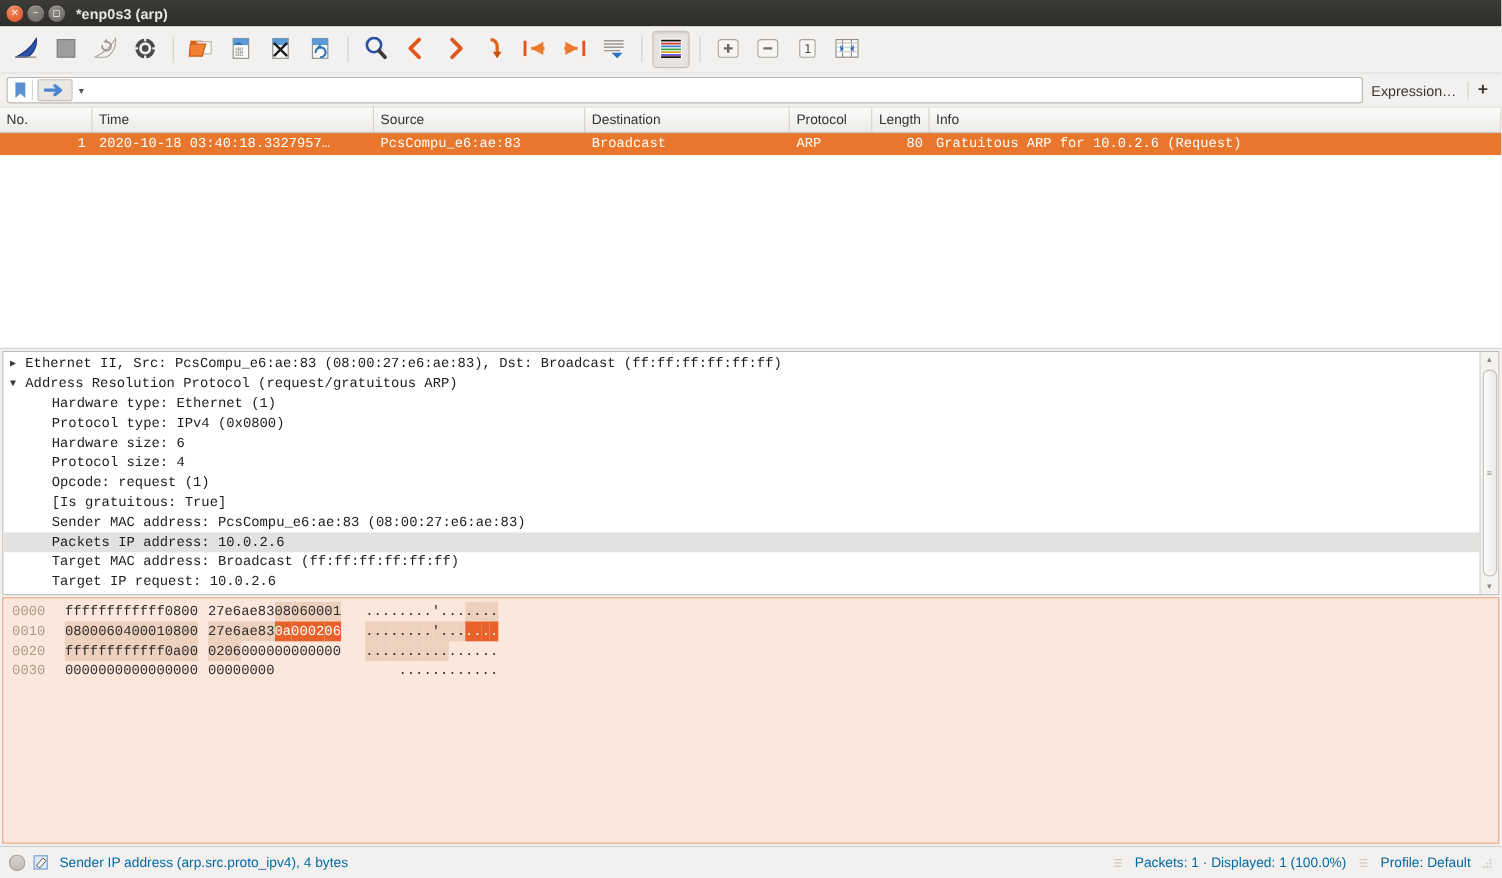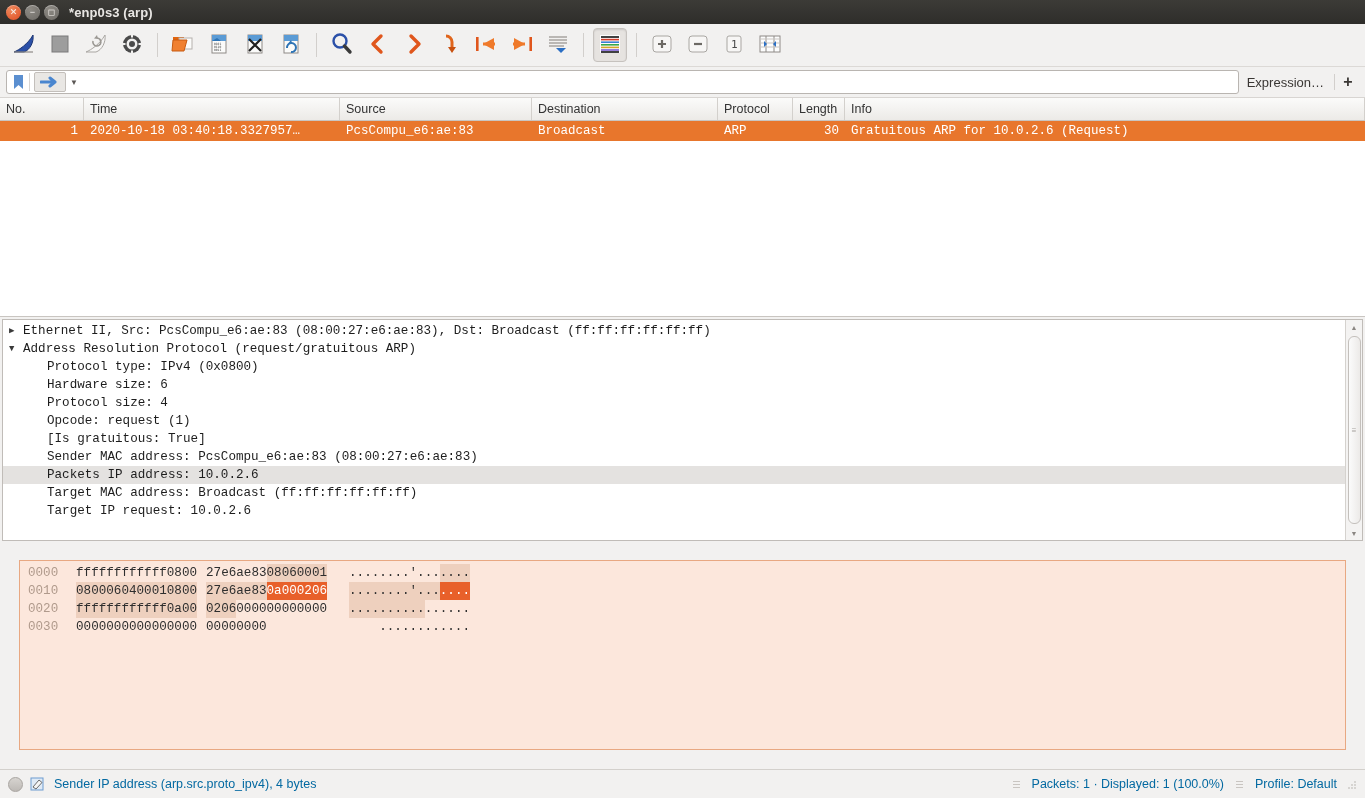--- a/index.html
+++ b/index.html
@@ -76,21 +76,21 @@
 
   
   .sbar{width:16px;flex:0 0 16px;background:#f4f3f2;border-left:1px solid #d5d2ce;
         display:flex;flex-direction:column;align-items:center;}
   .sarrow{height:14px;display:flex;align-items:center;justify-content:center;color:#8a8682;font-size:7px;}
   .sthumb{width:11px;flex:1;margin:2px 0;border-radius:6px;
           background:linear-gradient(to right,#fbfbfb,#eceaE8);border:1px solid #c4c0bc;
           display:flex;align-items:center;justify-content:center;color:#a8a4a0;font-size:8px;}
 
   
-  .hexpane{flex:1;margin:19px;background:#fce7dc;border:1px solid #e8a882;box-sizing:border-box;
+  .hexpane{flex:1;margin:2px;background:#fce7dc;border:1px solid #e8a882;box-sizing:border-box;
            display:flex;overflow:hidden;}
   .hexinner{flex:1;font-family:"Liberation Mono", monospace;font-size:12.6px;padding:3px 0 0 0;}
   .hrow{height:18px;line-height:18px;display:flex;white-space:nowrap;}
   .hoff{width:56px;padding-left:8px;box-sizing:border-box;color:#b09a8c;}
   .hbytes{display:flex;}
   .hb{display:inline-block;}
   .hascii{margin-left:22px;display:flex;}
   .hl2{background:#eed0be;}
   .sel-bytes{background:#e8602a;color:#ffffff;}
   .sep8{display:inline-block;width:9px;}
@@ -379,37 +379,42 @@
       <div class="hc" style="width:75px">Protocol</div>
       <div class="hc" style="width:52px">Length</div>
       <div class="hc" style="flex:1">Info</div>
     </div>
     <div class="prow">
       <div class="c num" style="width:84px">1</div>
       <div class="c" style="width:256px">2020-10-18 03:40:18.3327957…</div>
       <div class="c" style="width:192px">PcsCompu_e6:ae:83</div>
       <div class="c" style="width:186px">Broadcast</div>
       <div class="c" style="width:75px">ARP</div>
-      <div class="c len" style="width:52px">30</div>
+      <div class="c len" style="width:52px">80</div>
       <div class="c" style="flex:1">Gratuitous ARP for 10.0.2.6 (Request)</div>
     </div>
     <div class="body"></div>
   </div>
 
   <div class="detail">
     <div class="dtree" id="detail-tree">
         <div class="drow">
           <span class="ind" style="width: 0px;"></span>
           <span class="tri">▶</span>
           <span>Ethernet II, Src: PcsCompu_e6:ae:83 (08:00:27:e6:ae:83), Dst: Broadcast (ff:ff:ff:ff:ff:ff)</span>
         </div>
         <div class="drow">
           <span class="ind" style="width: 0px;"></span>
           <span class="tri">▼</span>
           <span>Address Resolution Protocol (request/gratuitous ARP)</span>
+        </div>
+        <div class="drow">
+          <span class="ind" style="width: 24px;"></span>
+          <span class="tri"></span>
+          <span>Hardware type: Ethernet (1)</span>
         </div>
         <div class="drow">
           <span class="ind" style="width: 24px;"></span>
           <span class="tri"></span>
           <span>Protocol type: IPv4 (0x0800)</span>
         </div>
         <div class="drow">
           <span class="ind" style="width: 24px;"></span>
           <span class="tri"></span>
           <span>Hardware size: 6</span>

